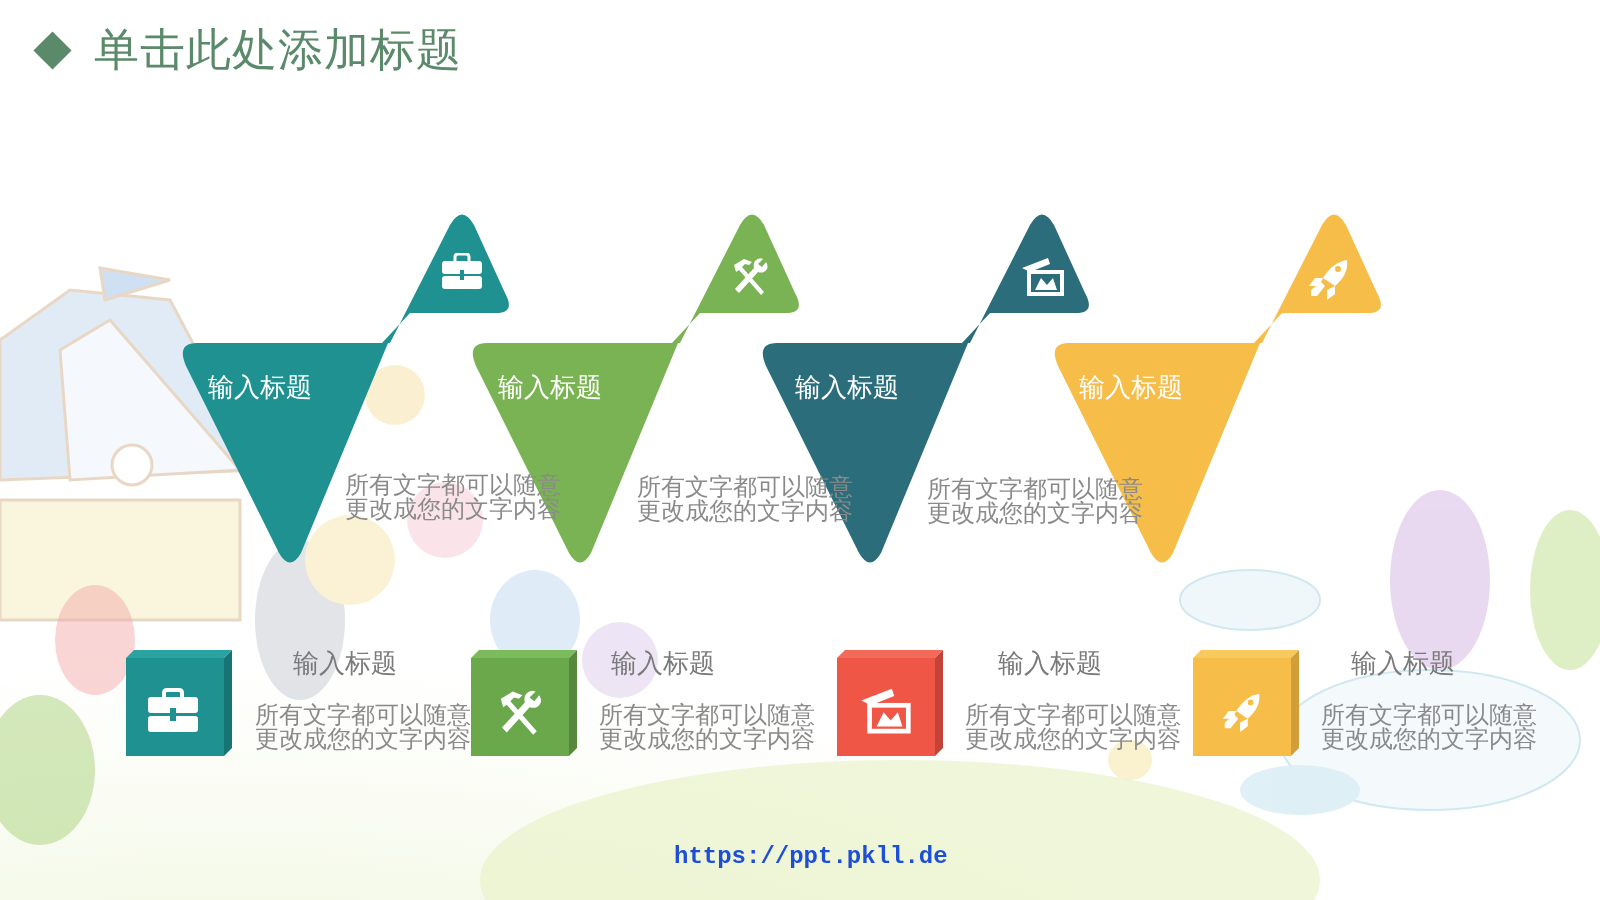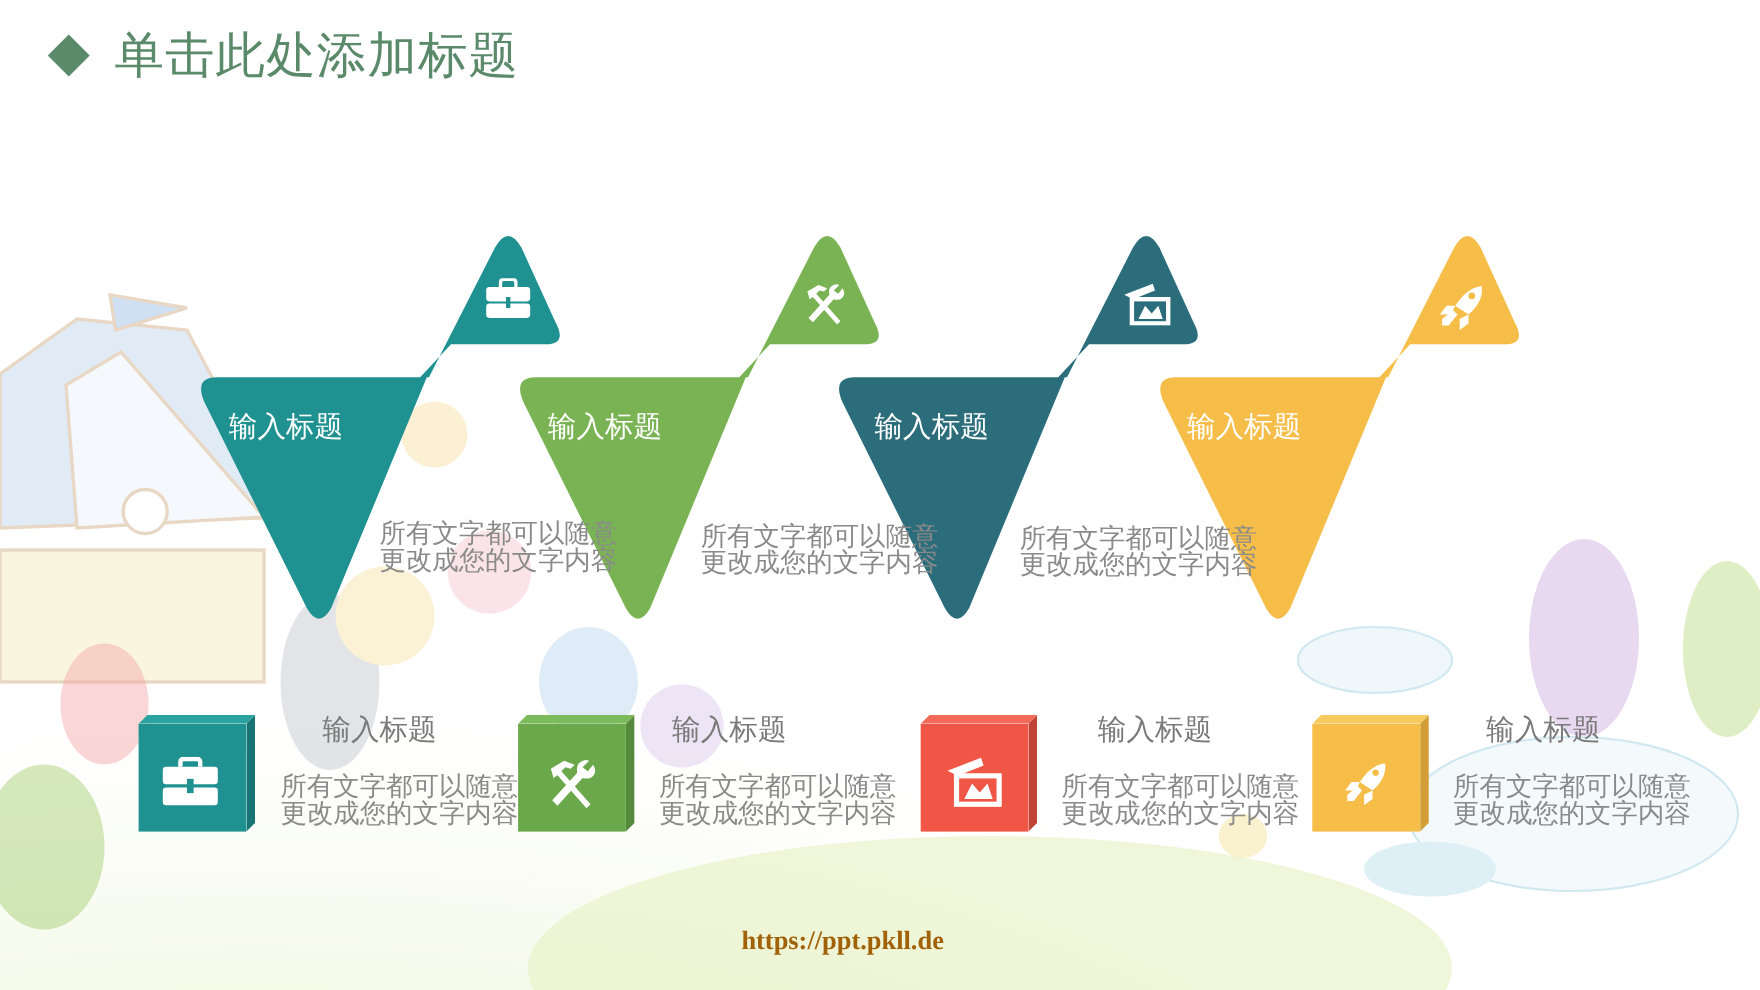--- a/index.html
+++ b/index.html
@@ -2,34 +2,34 @@
 <html><head>
 <meta charset="utf-8">
 <style>
   html, body { margin:0; padding:0; }
   body {
     width:1600px; height:900px; overflow:hidden; position:relative;
     background:#ffffff;
     font-family:"DejaVu Sans","Liberation Sans",sans-serif;
   }
   .bg-deco { position:absolute; left:0; top:0; width:1600px; height:900px; z-index:0; }
-  .title-wrap { position:absolute; left:44px; top:22px; height:56px; display:flex; align-items:center; z-index:3; }
+  .title-wrap { position:absolute; left:34px; top:22px; height:56px; display:flex; align-items:center; z-index:3; }
   .title-diamond { width:27px; height:27px; background:#5b8a6b; transform:rotate(45deg); margin-left:5px; margin-right:28px; }
   .title-text { font-size:45px; color:#5b8a6b; letter-spacing:1px; line-height:56px; }
   .shapes { position:absolute; left:0; top:0; width:1600px; height:900px; z-index:2; }
   .shape-title { position:absolute; font-size:26px; color:#ffffff; z-index:3; white-space:nowrap; }
   .shape-icon { position:absolute; width:44px; height:44px; z-index:3; }
   .desc { position:absolute; font-size:24px; line-height:24px; color:#8a8a8a; z-index:3; white-space:nowrap; }
   .cube { position:absolute; width:106px; height:106px; z-index:3; }
   .cube-face { position:absolute; left:0; top:8px; width:98px; height:98px; }
   .cube-top { position:absolute; left:0; top:0; width:106px; height:8px; }
   .cube-side { position:absolute; left:98px; top:0; width:8px; height:106px; }
   .cube-icon { position:absolute; left:22px; top:30px; width:54px; height:54px; }
   .b-title { position:absolute; font-size:26px; color:#7a7a7a; z-index:3; white-space:nowrap; }
-  .watermark { position:absolute; left:674px; top:843px; font-size:24px; font-weight:bold; color:#a16207; z-index:3; font-family:Liberation Serif, serif; letter-spacing:0px; }
+  .watermark { position:absolute; left:674px; top:843px; font-size:24px; font-weight:bold; color:#1d4ed8; z-index:3; font-family:Liberation Mono, monospace; letter-spacing:0px; }
 </style>
 </head>
 <body>
 
 <svg class="bg-deco" viewBox="0 0 1600 900">
   <defs>
     <radialGradient id="grass" cx="0.3" cy="1" r="0.9">
       <stop offset="0" stop-color="#d6e7a8" stop-opacity="0.85"></stop>
       <stop offset="1" stop-color="#eef5d6" stop-opacity="0"></stop>
     </radialGradient>

